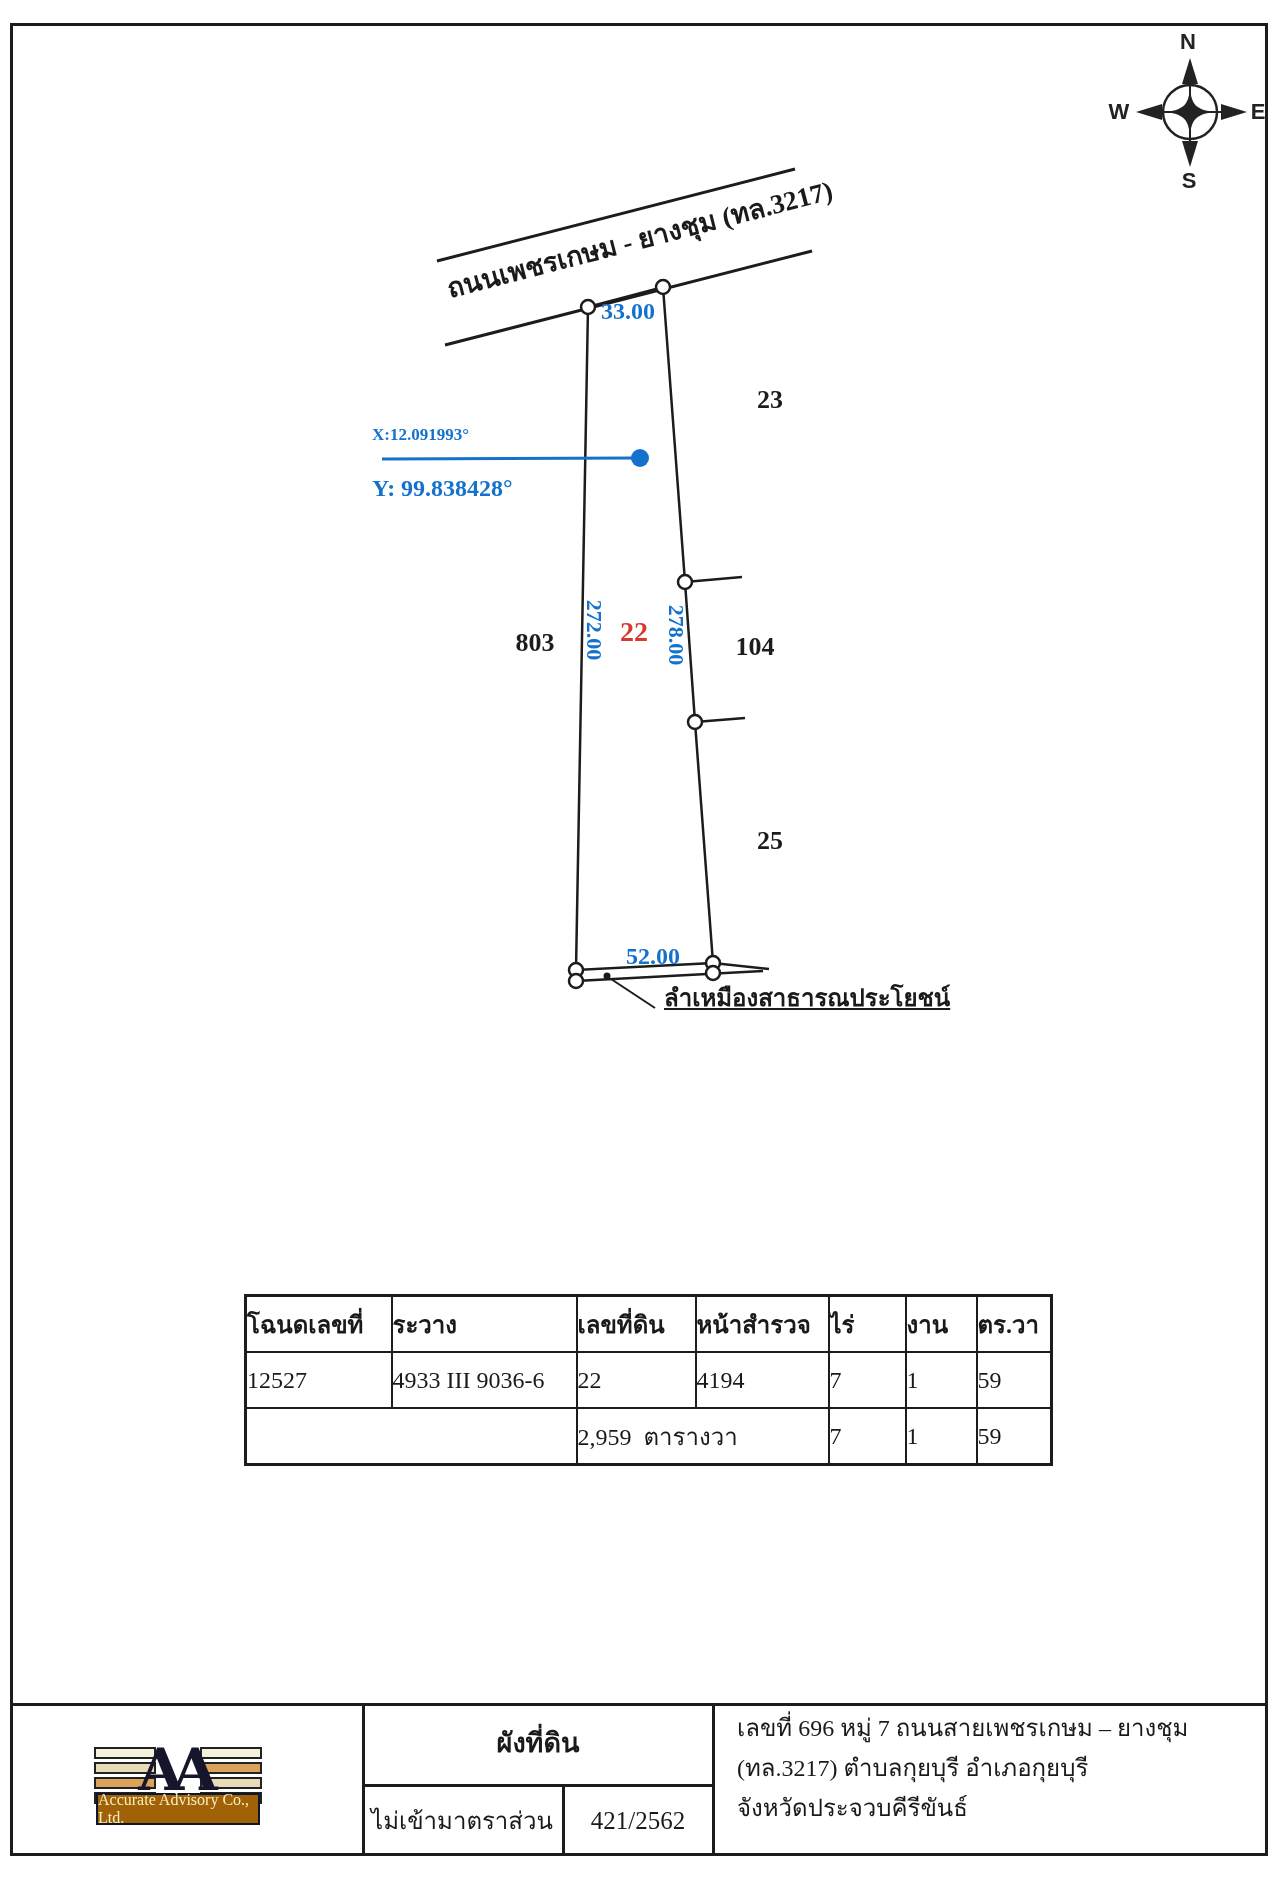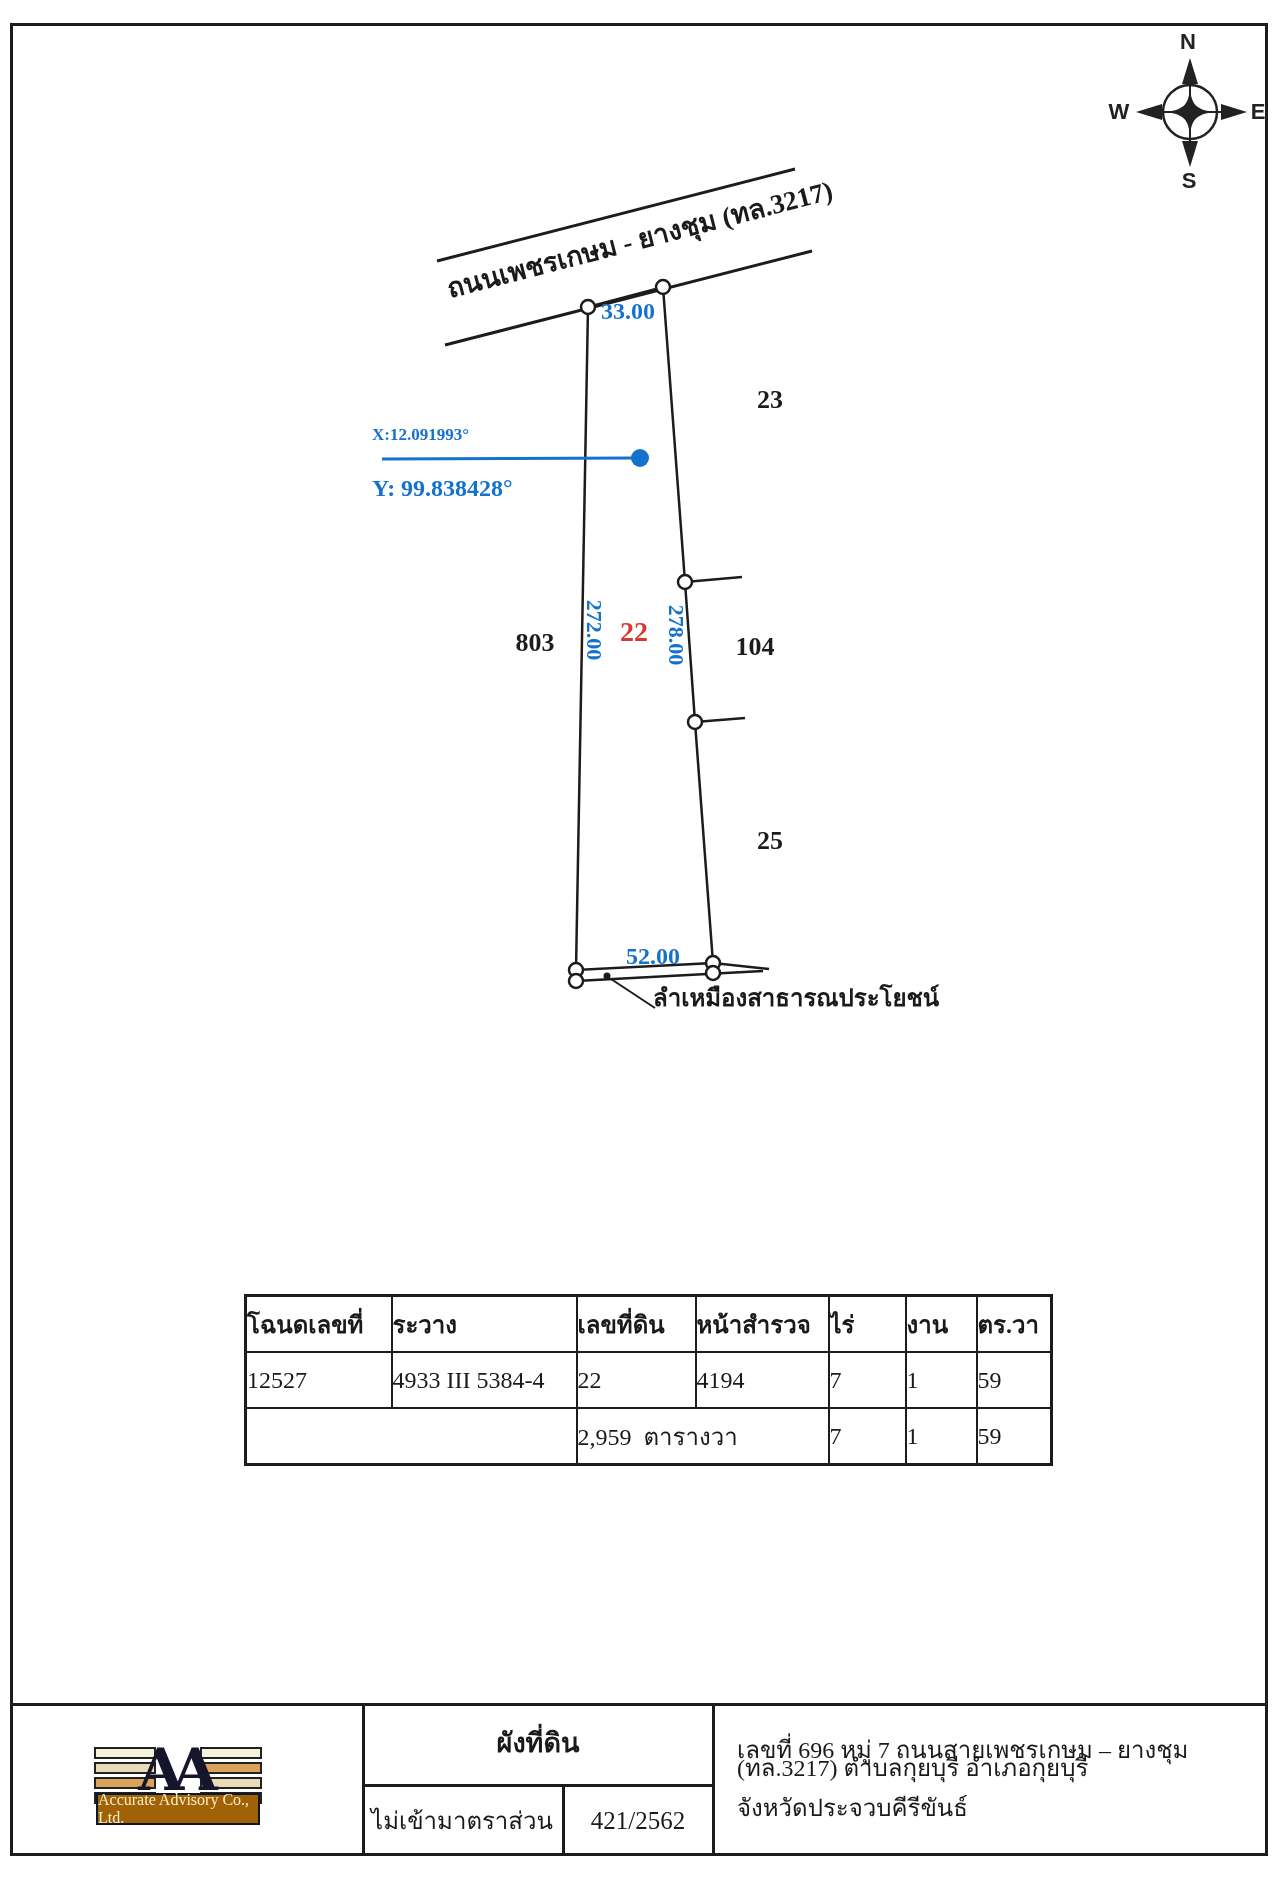--- a/index.html
+++ b/index.html
@@ -8,21 +8,21 @@
   .sheet-border{position:absolute;left:10px;top:23px;width:1258px;height:1833px;
         border:3px solid #1c1c1c;box-sizing:border-box;}
   svg.overlay{position:absolute;left:0;top:0;width:1280px;height:1883px;}
   .lbl{position:absolute;white-space:nowrap;line-height:1;}
   .ctr{transform:translate(-50%,-50%);}
   .rot90{transform:translate(-50%,-50%) rotate(90deg);}
   .blue{color:#1472cd;font-weight:bold;}
   .red{color:#d93831;font-weight:bold;}
   .blk{color:#1c1c1c;font-weight:bold;}
   .road-label{font-size:27px;font-weight:bold;transform:translate(-50%,-50%) rotate(-14.5deg);}
-  .canal-label{font-size:24px;font-weight:bold;}
+  .canal-label{font-size:24px;font-weight:bold;text-decoration:underline;margin-left:11px;}
   .compass-letter{font-family:"Liberation Sans","DejaVu Sans",sans-serif;
         font-size:22px;font-weight:bold;color:#222;}
   
   table.land{position:absolute;left:244px;top:1294px;border-collapse:collapse;table-layout:fixed;
         font-size:24px;}
   table.land td,table.land th{border:2px solid #1c1c1c;text-align:left;vertical-align:middle;
         height:54px;padding:0;overflow:hidden;}
   table.land{border:3px solid #1c1c1c;}
   table.land th{font-weight:bold;}
   
@@ -128,21 +128,21 @@
       <th>โฉนดเลขที่</th>
       <th>ระวาง</th>
       <th>เลขที่ดิน</th>
       <th>หน้าสำรวจ</th>
       <th>ไร่</th>
       <th>งาน</th>
       <th>ตร.วา</th>
     </tr>
     <tr>
       <td>12527</td>
-      <td>4933 III 5384-4</td>
+      <td>4933 III 9036-6</td>
       <td>22</td>
       <td>4194</td>
       <td>7</td>
       <td>1</td>
       <td>59</td>
     </tr>
     <tr>
       <td colspan="2"></td>
       <td colspan="2" style="white-space:pre;">2,959  ตารางวา</td>
       <td>7</td>
@@ -155,21 +155,21 @@
   <div class="tb-line" style="left:10px;top:1703px;width:1258px;height:3px;"></div>
   <div class="tb-line" style="left:362px;top:1703px;width:3px;height:153px;"></div>
   <div class="tb-line" style="left:712px;top:1703px;width:3px;height:153px;"></div>
   <div class="tb-line" style="left:362px;top:1784px;width:353px;height:3px;"></div>
   <div class="tb-line" style="left:562px;top:1784px;width:3px;height:72px;"></div>
 
   <div class="tb-text lbl ctr" style="left:538px;top:1743px;font-size:27px;font-weight:bold;">ผังที่ดิน</div>
   <div class="tb-text lbl ctr" style="left:462px;top:1821px;font-size:24px;text-align:center;">ไม่เข้ามาตราส่วน</div>
   <div class="tb-text lbl ctr" style="left:638px;top:1821px;font-size:25px;">421/2562</div>
 
-  <div class="tb-text" style="left:737px;top:1714px;font-size:24px;margin-top:22px;">เลขที่ 696 หมู่ 7 ถนนสายเพชรเกษม – ยางชุม</div>
+  <div class="tb-text" style="left:737px;top:1714px;font-size:24px;">เลขที่ 696 หมู่ 7 ถนนสายเพชรเกษม – ยางชุม</div>
   <div class="tb-text" style="left:737px;top:1754px;font-size:24px;">(ทล.3217) ตำบลกุยบุรี อำเภอกุยบุรี</div>
   <div class="tb-text" style="left:737px;top:1794px;font-size:24px;">จังหวัดประจวบคีรีขันธ์</div>
 
   <div class="logo">
     <div class="bar-col" style="left:0;">
       <div class="bar c1"></div>
       <div class="bar c2"></div>
       <div class="bar c3"></div>
       <div class="bar c4"></div>
     </div>

